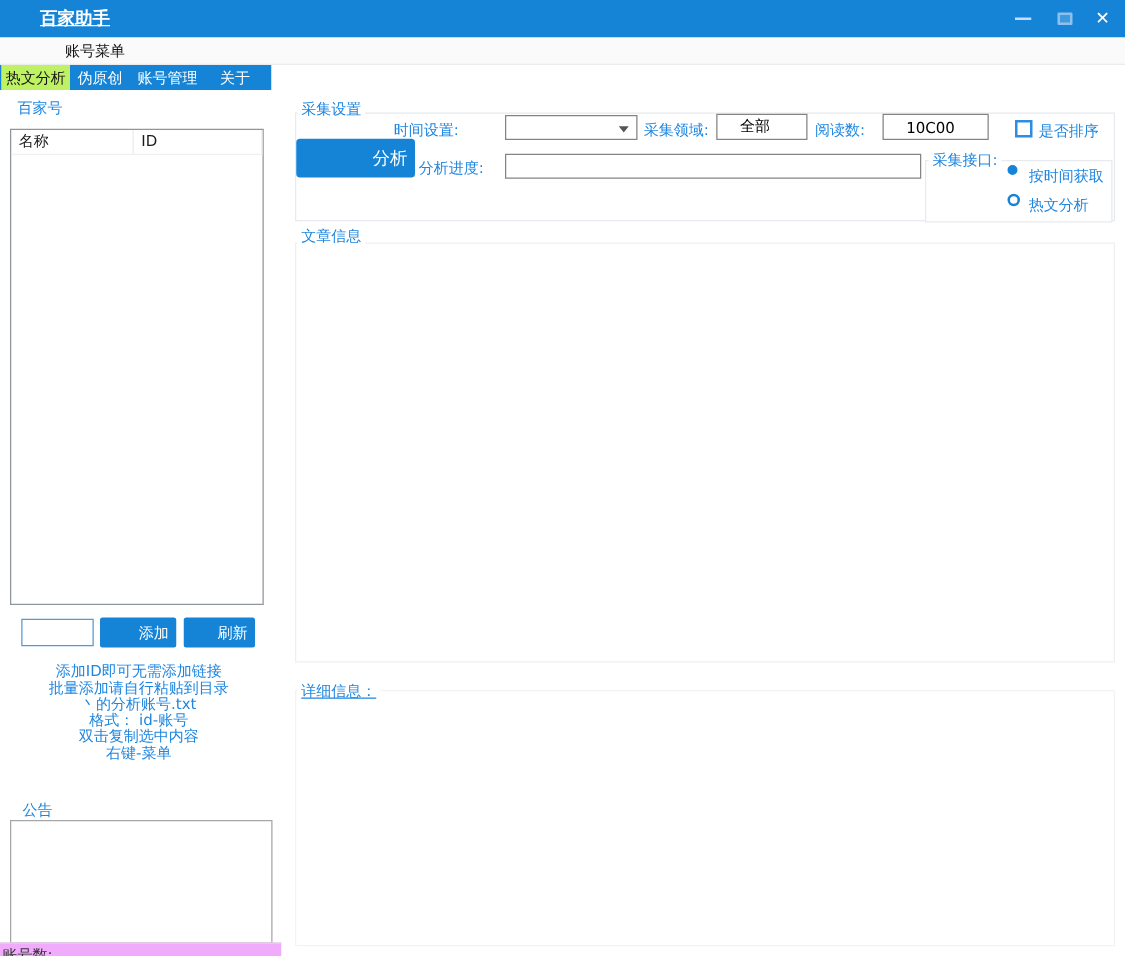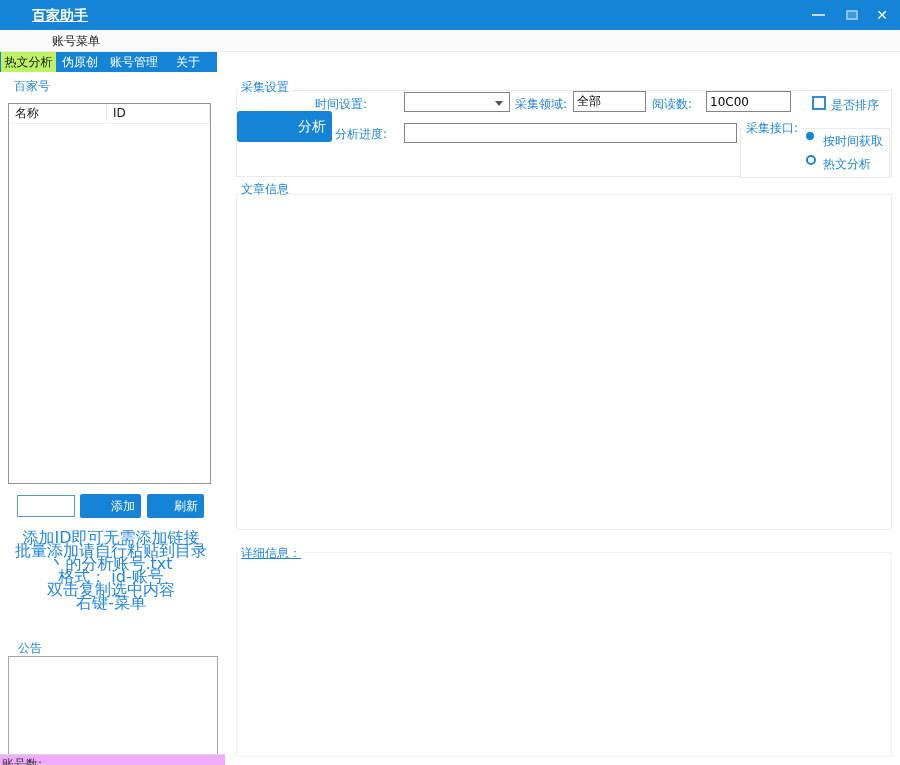--- a/index.html
+++ b/index.html
@@ -35,42 +35,42 @@
   .list-header { height:20px; display:flex; border-bottom:1px solid #f0f0f0; }
   .col { line-height:19px; padding-left:6px; color:#1a1a1a; }
   .col-name { width:98px; border-right:1px solid #ececec; }
   .col-id { flex:1; border-right:1px solid #ececec; }
 
   .id-input { position:absolute; left:17px; top:495px; width:58px; height:22px; border:1px solid #5598d7; font:inherit; padding:0 3px; }
   .btn { position:absolute; background:var(--accent); color:#fff; border:none; border-radius:2px; font:inherit; cursor:default;text-align:right; }
   .btn-add { left:80px; top:494px; width:61px; height:24px; }
   .btn-refresh { left:147px; top:494px; width:57px; height:24px; }
 
-  .help { position:absolute; left:0; top:531px; width:222px; text-align:center; color:var(--label_text); line-height:13px; font-size:16px; }
+  .help { position:absolute; left:0; top:531px; width:222px; text-align:center; color:var(--label_text); line-height:13px; font-size:12px; }
 
   .notice-label { position:absolute; left:18px; top:640px; }
   .notice-box { position:absolute; left:8px; top:656px; width:210px; height:99px; border:1px solid #a6a6a6; background:#fff; }
 
   .statusbar { position:absolute; left:0; top:754px; width:225px; height:11px; background:#f0abfc; border-top:1px solid #d9d9d9; overflow:hidden; }
   .status-text { position:absolute; left:2px; top:1px; color:#333; }
 
   
   .groupbox { position:absolute; border:1px solid #e7eaee; background:#fff; }
   .gb-label { position:absolute; background:#fff; padding:0 3px; color:var(--label_text); z-index:2; }
   #gb-collect { left:236px; top:90px; width:656px; height:87px; }
   #gb-collect-label { left:238px; top:79px; }
   #gb-article { left:236px; top:194px; width:656px; height:336px; border-color:#edf0f3; }
   #gb-article-label { left:238px; top:181px; }
   #gb-detail { left:236px; top:552px; width:656px; height:205px; border-color:#f1f3f5; }
   #gb-detail-label { left:238px; top:545px;text-decoration:underline; }
   #gb-api { left:740px; top:128px; width:150px; height:50px; }
   #gb-api-label { left:743px; top:120px; }
 
   .fld-label { position:absolute; color:var(--label_text); white-space:nowrap; }
-  .tbx { position:absolute; border:1px solid #848484; background:#fff; font:inherit; padding:0 3px; }
+  .tbx { position:absolute; border:1px solid #848484; background:#fff; font:inherit; padding:0 18px; }
 
   .combo { position:absolute; left:404px; top:92px; width:106px; height:20px; border:1px solid #848484; background:#fff; }
   .combo .chev { position:absolute; right:6px; top:8px; width:0; height:0;
                  border-left:4px solid transparent; border-right:4px solid transparent; border-top:5px solid #555; }
 
   #lbl-time { left:315px; top:96px; }
   #lbl-field { left:515px; top:96px; }
   #inp-field { left:573px; top:91px; width:73px; height:21px; }
   #lbl-reads { left:652px; top:96px; }
   #inp-reads { left:706px; top:91px; width:85px; height:21px; }

